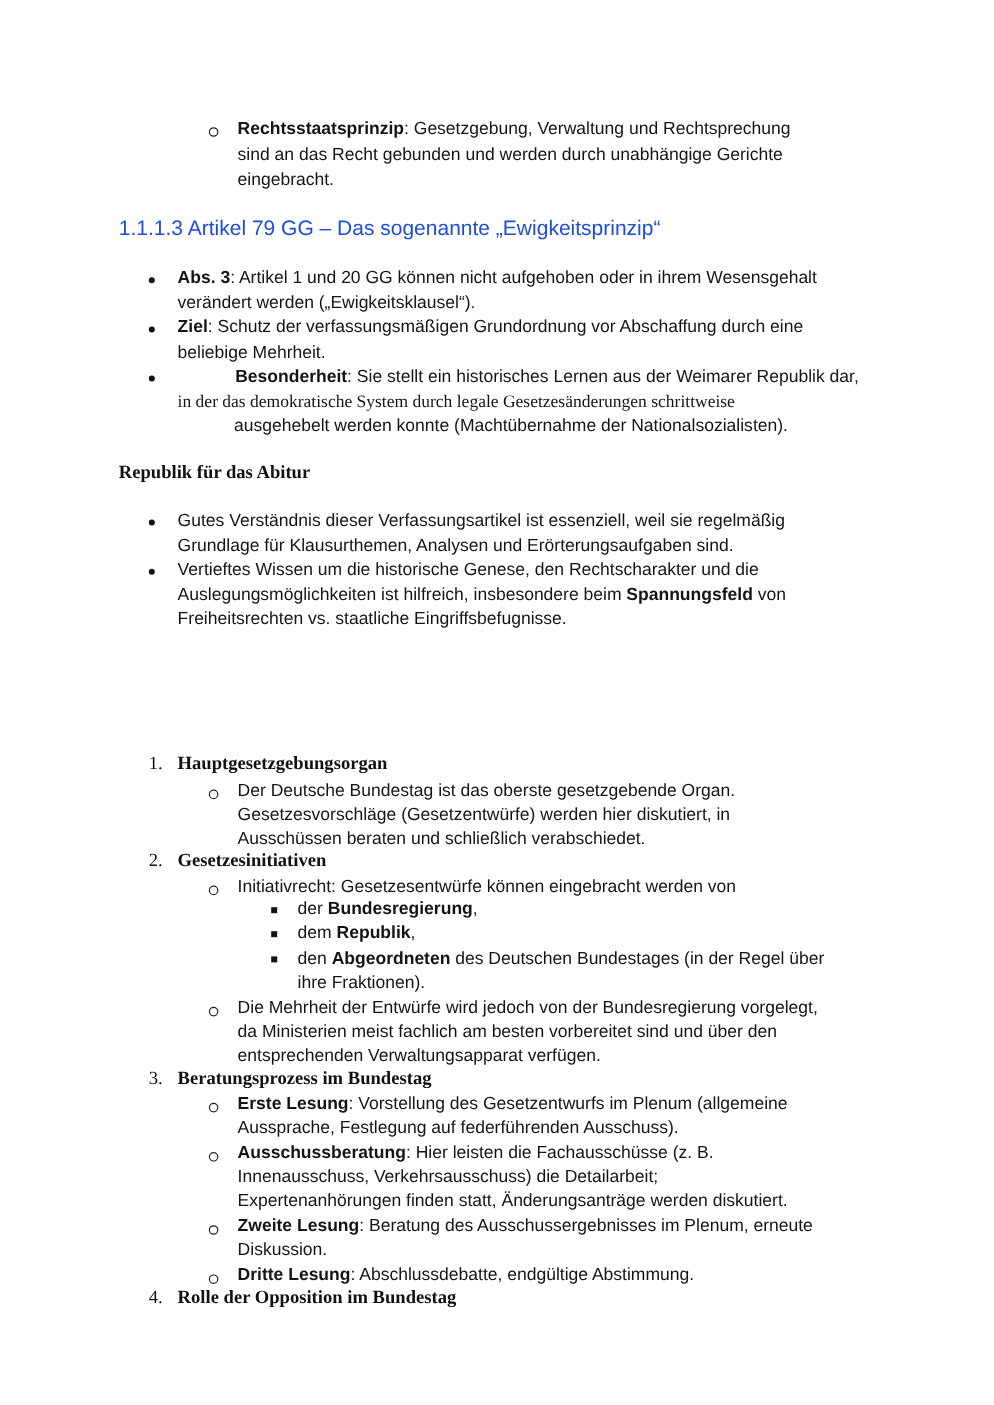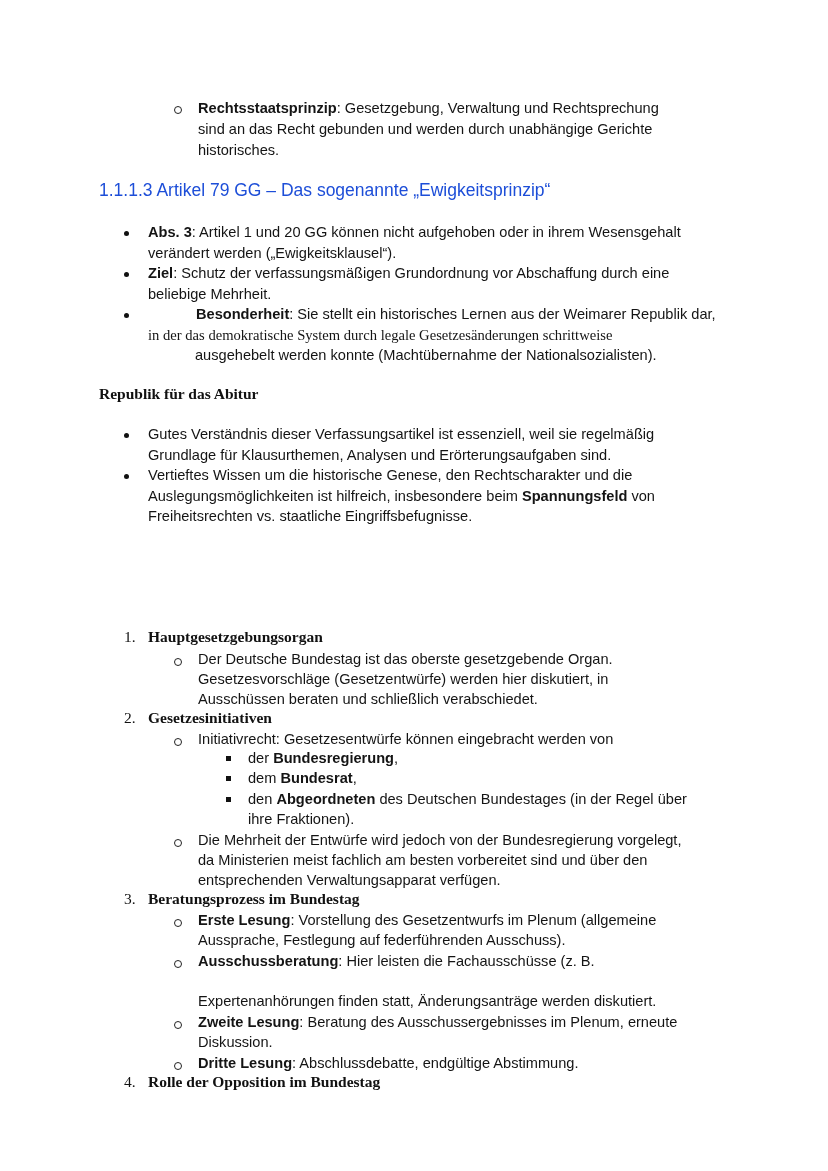--- a/index.html
+++ b/index.html
@@ -19,21 +19,21 @@
     .sq { width: 5px; height: 5px; background: #111; }
   </style>
 </head>
 <body>
 
 <div class="page">
 
   <div class="abs circle" style="left:174px;top:106px;"></div>
   <div class="abs t" style="left:198px;top:98px;"><span class="b">Rechtsstaatsprinzip</span><span>: Gesetzgebung, Verwaltung und Rechtsprechung</span></div>
   <div class="abs t" style="left:198px;top:119px;">sind an das Recht gebunden und werden durch unabhängige Gerichte</div>
-  <div class="abs t" style="left:198px;top:140px;">historisches.</div>
+  <div class="abs t" style="left:198px;top:140px;">eingebracht.</div>
 
   <div class="abs h2" style="left:99px;top:180px;">1.1.1.3 Artikel 79 GG – Das sogenannte „Ewigkeitsprinzip“</div>
 
   <div class="abs dot" style="left:124px;top:231px;"></div>
   <div class="abs t" style="left:148px;top:222px;"><span class="b">Abs. 3</span><span>: Artikel 1 und 20 GG können nicht aufgehoben oder in ihrem Wesensgehalt</span></div>
   <div class="abs t" style="left:148px;top:243px;">verändert werden („Ewigkeitsklausel“).</div>
 
   <div class="abs dot" style="left:124px;top:272px;"></div>
   <div class="abs t" style="left:148px;top:263px;"><span class="b">Ziel</span><span>: Schutz der verfassungsmäßigen Grundordnung vor Abschaffung durch eine</span></div>
   <div class="abs t" style="left:148px;top:284px;">beliebige Mehrheit.</div>
@@ -63,39 +63,40 @@
   <div class="abs t" style="left:198px;top:689px;">Ausschüssen beraten und schließlich verabschiedet.</div>
 
   <div class="abs num" style="left:124px;top:709px;">2.</div>
   <div class="abs serif-b" style="left:148px;top:709px;">Gesetzesinitiativen</div>
   <div class="abs circle" style="left:174px;top:738px;"></div>
   <div class="abs t" style="left:198px;top:729px;">Initiativrecht: Gesetzesentwürfe können eingebracht werden von</div>
 
   <div class="abs sq" style="left:226px;top:756px;"></div>
   <div class="abs t" style="left:248px;top:748px;"><span>der </span><span class="b">Bundesregierung</span><span>,</span></div>
   <div class="abs sq" style="left:226px;top:776px;"></div>
-  <div class="abs t" style="left:248px;top:768px;"><span>dem </span><span class="b">Bundesrat</span><span>,</span></div>
+  <div class="abs t" style="left:248px;top:768px;"><span>dem </span><span class="b">Republik</span><span>,</span></div>
   <div class="abs sq" style="left:226px;top:797px;"></div>
   <div class="abs t" style="left:248px;top:789px;"><span>den </span><span class="b">Abgeordneten</span><span> des Deutschen Bundestages (in der Regel über</span></div>
   <div class="abs t" style="left:248px;top:809px;">ihre Fraktionen).</div>
 
   <div class="abs circle" style="left:174px;top:839px;"></div>
   <div class="abs t" style="left:198px;top:830px;">Die Mehrheit der Entwürfe wird jedoch von der Bundesregierung vorgelegt,</div>
   <div class="abs t" style="left:198px;top:850px;">da Ministerien meist fachlich am besten vorbereitet sind und über den</div>
   <div class="abs t" style="left:198px;top:870px;">entsprechenden Verwaltungsapparat verfügen.</div>
 
   <div class="abs num" style="left:124px;top:890px;">3.</div>
   <div class="abs serif-b" style="left:148px;top:890px;">Beratungsprozess im Bundestag</div>
 
   <div class="abs circle" style="left:174px;top:919px;"></div>
   <div class="abs t" style="left:198px;top:910px;"><span class="b">Erste Lesung</span><span>: Vorstellung des Gesetzentwurfs im Plenum (allgemeine</span></div>
   <div class="abs t" style="left:198px;top:930px;">Aussprache, Festlegung auf federführenden Ausschuss).</div>
 
   <div class="abs circle" style="left:174px;top:960px;"></div>
   <div class="abs t" style="left:198px;top:951px;"><span class="b">Ausschussberatung</span><span>: Hier leisten die Fachausschüsse (z. B.</span></div>
+  <div class="abs t" style="left:198px;top:971px;">Innenausschuss, Verkehrsausschuss) die Detailarbeit;</div>
   <div class="abs t" style="left:198px;top:991px;">Expertenanhörungen finden statt, Änderungsanträge werden diskutiert.</div>
 
   <div class="abs circle" style="left:174px;top:1021px;"></div>
   <div class="abs t" style="left:198px;top:1012px;"><span class="b">Zweite Lesung</span><span>: Beratung des Ausschussergebnisses im Plenum, erneute</span></div>
   <div class="abs t" style="left:198px;top:1032px;">Diskussion.</div>
 
   <div class="abs circle" style="left:174px;top:1062px;"></div>
   <div class="abs t" style="left:198px;top:1053px;"><span class="b">Dritte Lesung</span><span>: Abschlussdebatte, endgültige Abstimmung.</span></div>
 
   <div class="abs num" style="left:124px;top:1073px;">4.</div>

